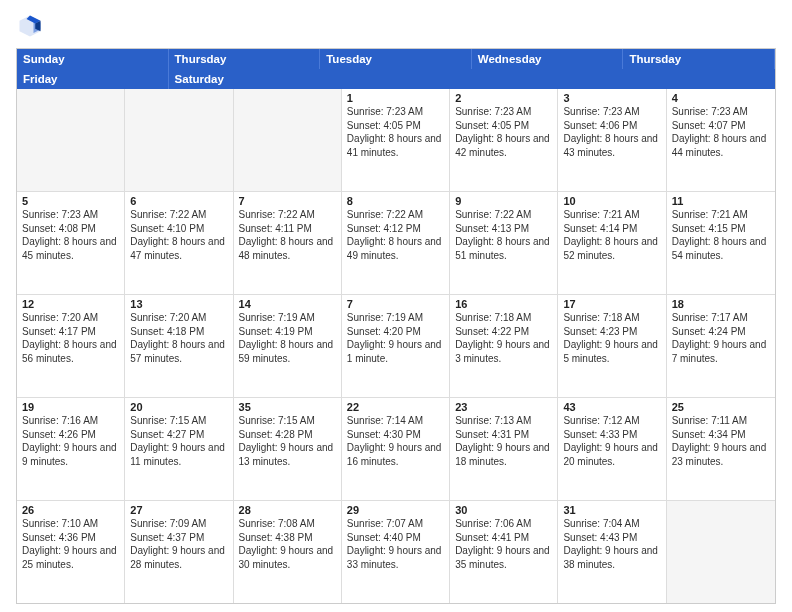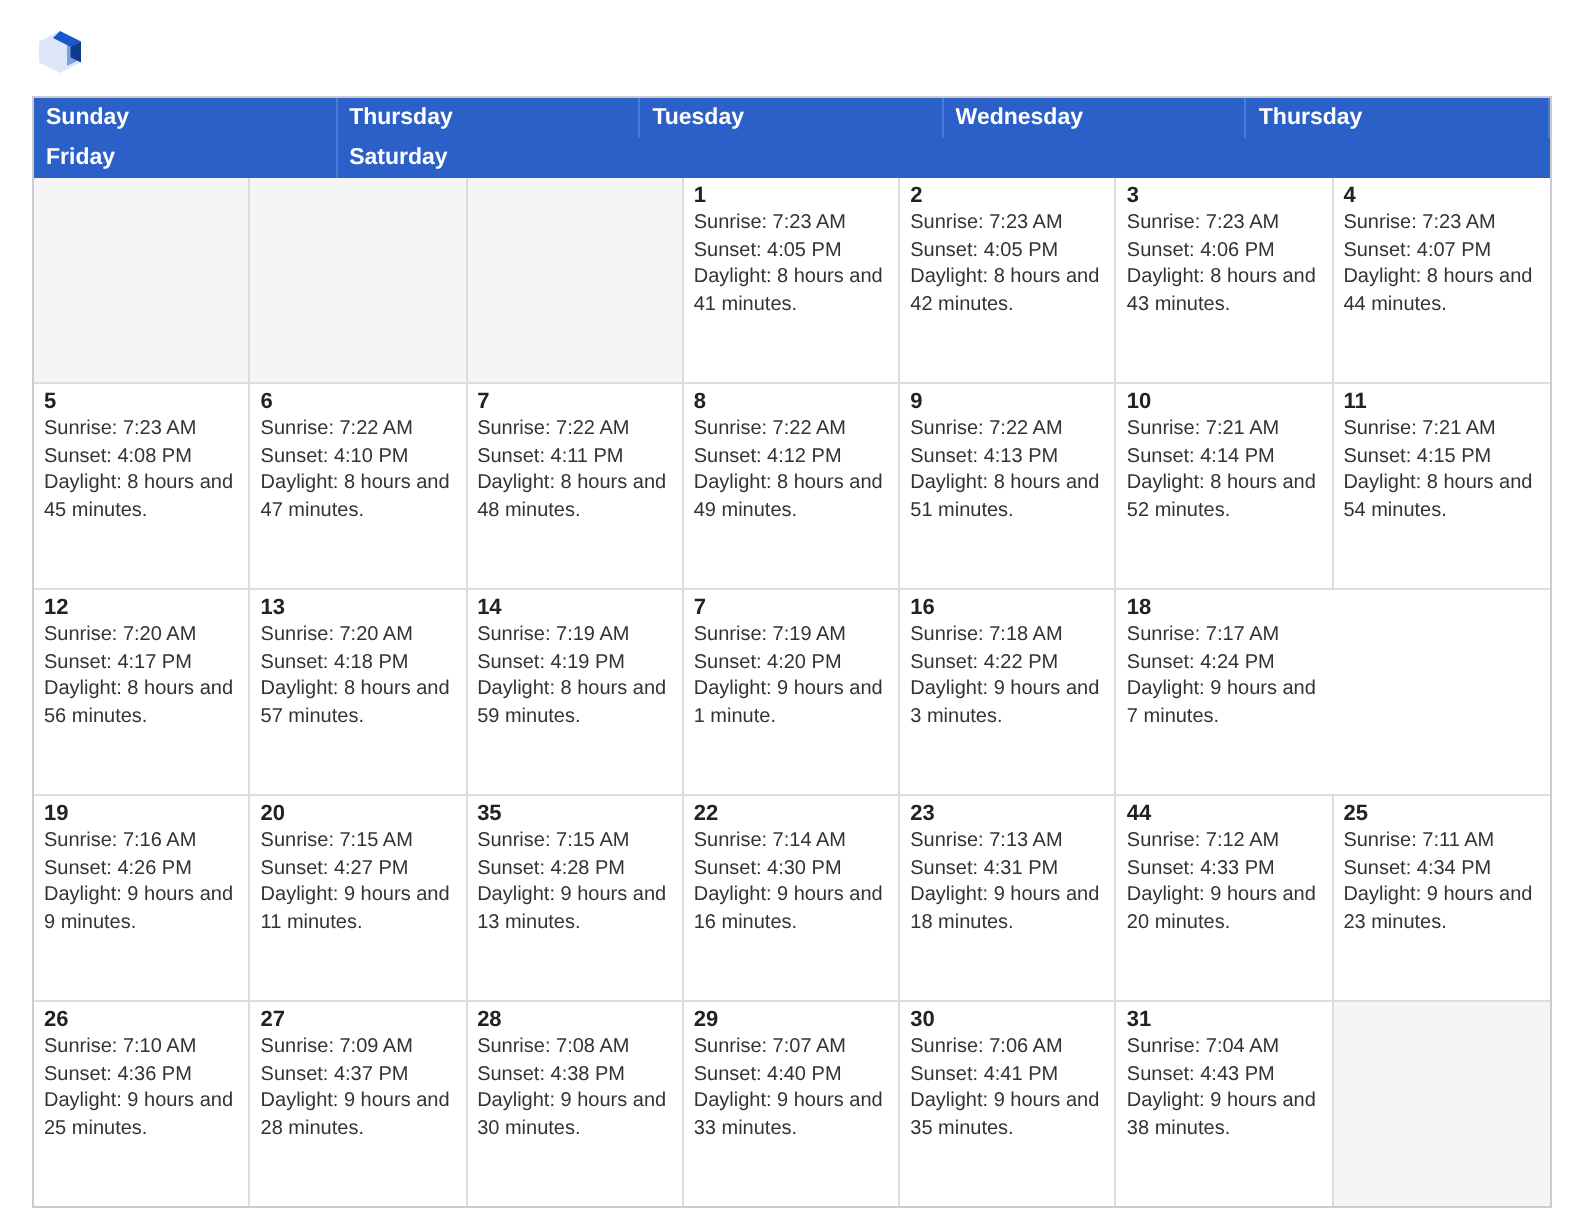--- a/index.html
+++ b/index.html
@@ -243,20 +243,26 @@
 Sunset: 4:20 PM
 Daylight: 9 hours and 1 minute.</div>
           </div>
           <div class="cal-cell">
             <span class="day-number">16</span>
             <div class="cell-text">Sunrise: 7:18 AM
 Sunset: 4:22 PM
 Daylight: 9 hours and 3 minutes.</div>
           </div>
           <div class="cal-cell">
+            <span class="day-number">17</span>
+            <div class="cell-text">Sunrise: 7:18 AM
+Sunset: 4:23 PM
+Daylight: 9 hours and 5 minutes.</div>
+          </div>
+          <div class="cal-cell">
             <span class="day-number">18</span>
             <div class="cell-text">Sunrise: 7:17 AM
 Sunset: 4:24 PM
 Daylight: 9 hours and 7 minutes.</div>
           </div>
         </div>
         <div class="cal-row">
           <div class="cal-cell">
             <span class="day-number">19</span>
             <div class="cell-text">Sunrise: 7:16 AM
@@ -281,21 +287,21 @@
 Sunset: 4:30 PM
 Daylight: 9 hours and 16 minutes.</div>
           </div>
           <div class="cal-cell">
             <span class="day-number">23</span>
             <div class="cell-text">Sunrise: 7:13 AM
 Sunset: 4:31 PM
 Daylight: 9 hours and 18 minutes.</div>
           </div>
           <div class="cal-cell">
-            <span class="day-number">44</span>
+            <span class="day-number">43</span>
             <div class="cell-text">Sunrise: 7:12 AM
 Sunset: 4:33 PM
 Daylight: 9 hours and 20 minutes.</div>
           </div>
           <div class="cal-cell">
             <span class="day-number">25</span>
             <div class="cell-text">Sunrise: 7:11 AM
 Sunset: 4:34 PM
 Daylight: 9 hours and 23 minutes.</div>
           </div>

